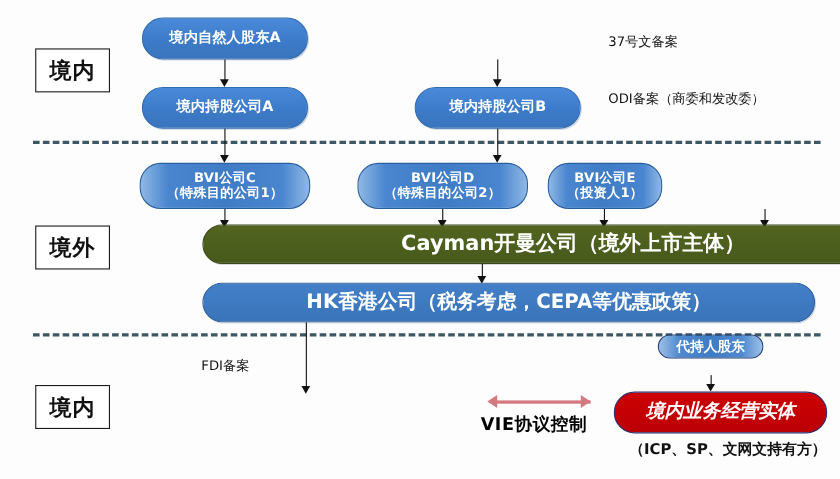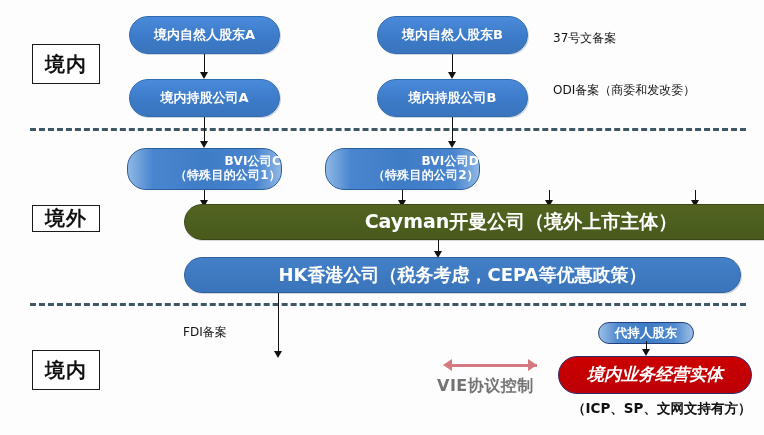--- a/index.html
+++ b/index.html
@@ -53,21 +53,20 @@
     font-size:13px;
     font-weight:700;
   }
 
   .node.blue-grad{
     background:linear-gradient(90deg,#8fb8e4 0%,#4a86cf 16%,#3f7cc6 50%,#4a86cf 84%,#8fb8e4 100%);
     border:1px solid #2a5f9e;
     font-size:12px;
     font-weight:700;
     letter-spacing:.2px;
-    align-items:flex-end;
   }
 
   .node.olive{
     background:#4a5c20;
     background:linear-gradient(180deg,#52641f 0%,#475a1c 100%);
     border:1px solid #39471a;
     box-shadow:1px 1px 0 rgba(150,160,170,.4);
     font-size:19px;
     font-weight:700;
   }
@@ -107,21 +106,21 @@
   .note{
     position:absolute;
     color:#111111;
     font-size:12px;
     font-weight:400;
     white-space:nowrap;
     font-family:"DejaVu Sans","Liberation Sans",sans-serif;
   }
   .note.small{font-size:12px;}
   .note.vie{
-    color:#737373;
+    color:#000000;
     font-size:16px;
     font-weight:700;
     letter-spacing:.5px;
   }
   .note.caption{
     color:#111111;
     font-size:13.5px;
     font-weight:700;
   }
 
@@ -164,30 +163,27 @@
 </style>
 </head>
 <body>
 
 <div id="canvas">
 
   <div class="divider" style="left:30px;top:128px;width:716px;"></div>
   <div class="divider" style="left:30px;top:303px;width:716px;"></div>
 
   <div class="zone-label" style="left:32px;top:44px;width:68px;height:40px;">境内</div>
-  <div class="zone-label" style="left:32px;top:205px;width:68px;height:27px;">境外</div>
+  <div class="zone-label" style="left:32px;top:205px;width:68px;height:40px;">境外</div>
   <div class="zone-label" style="left:32px;top:350px;width:68px;height:40px;">境内</div>
 
   <div class="node blue-flat" style="left:129px;top:16px;width:151px;height:38px;">
     <span>境内自然人股东A</span>
   </div>
 
-  <div class="node blue-flat" style="left:377px;top:16px;width:151px;height:38px;">
-    <span>境内自然人股东B</span>
-  </div>
 
   <div class="arrow-v" style="left:204px;top:54px;height:22px;"></div>
   <div class="arrow-head" style="left:200px;top:72px;"></div>
 
   <div class="arrow-v" style="left:452px;top:54px;height:22px;"></div>
   <div class="arrow-head" style="left:448px;top:72px;"></div>
 
   <div class="node blue-flat" style="left:129px;top:79px;width:151px;height:38px;">
     <span>境内持股公司A</span>
   </div>
@@ -208,20 +204,24 @@
   <div class="node blue-grad" style="left:127px;top:148px;width:155px;height:42px;">
     <span>BVI公司C</span>
     <span>（特殊目的公司1）</span>
   </div>
 
   <div class="node blue-grad" style="left:325px;top:148px;width:155px;height:42px;">
     <span>BVI公司D</span>
     <span>（特殊目的公司2）</span>
   </div>
 
+  <div class="node blue-grad" style="left:498px;top:148px;width:104px;height:42px;">
+    <span>BVI公司E</span>
+    <span>（投资人1）</span>
+  </div>
 
 
   <div class="arrow-v" style="left:204px;top:190px;height:13px;"></div>
   <div class="arrow-head" style="left:200px;top:200px;"></div>
 
   <div class="arrow-v" style="left:402px;top:190px;height:13px;"></div>
   <div class="arrow-head" style="left:398px;top:200px;"></div>
 
   <div class="arrow-v" style="left:549px;top:190px;height:13px;"></div>
   <div class="arrow-head" style="left:545px;top:200px;"></div>
@@ -245,21 +245,21 @@
 
   <div class="note small" style="left:183px;top:324px;">FDI备案</div>
 
 
   <div class="dbl-head left" style="left:443px;top:359px;"></div>
   <div class="dbl-arrow" style="left:451px;top:364px;width:86px;"></div>
   <div class="dbl-head right" style="left:528px;top:359px;"></div>
 
   <div class="note vie" style="left:437px;top:376px;">VIE协议控制</div>
 
-  <div class="node small-blue" style="left:598px;top:322px;width:96px;height:22px;text-align:center;">
+  <div class="node small-blue" style="left:598px;top:304px;width:96px;height:22px;text-align:center;">
     <span>代持人股东</span>
   </div>
 
   <div class="arrow-v" style="left:646px;top:341px;height:12px;"></div>
   <div class="arrow-head" style="left:642px;top:349px;"></div>
 
   <div class="node red" style="left:558px;top:356px;width:194px;height:38px;">
     <span>境内业务经营实体</span>
   </div>
 

